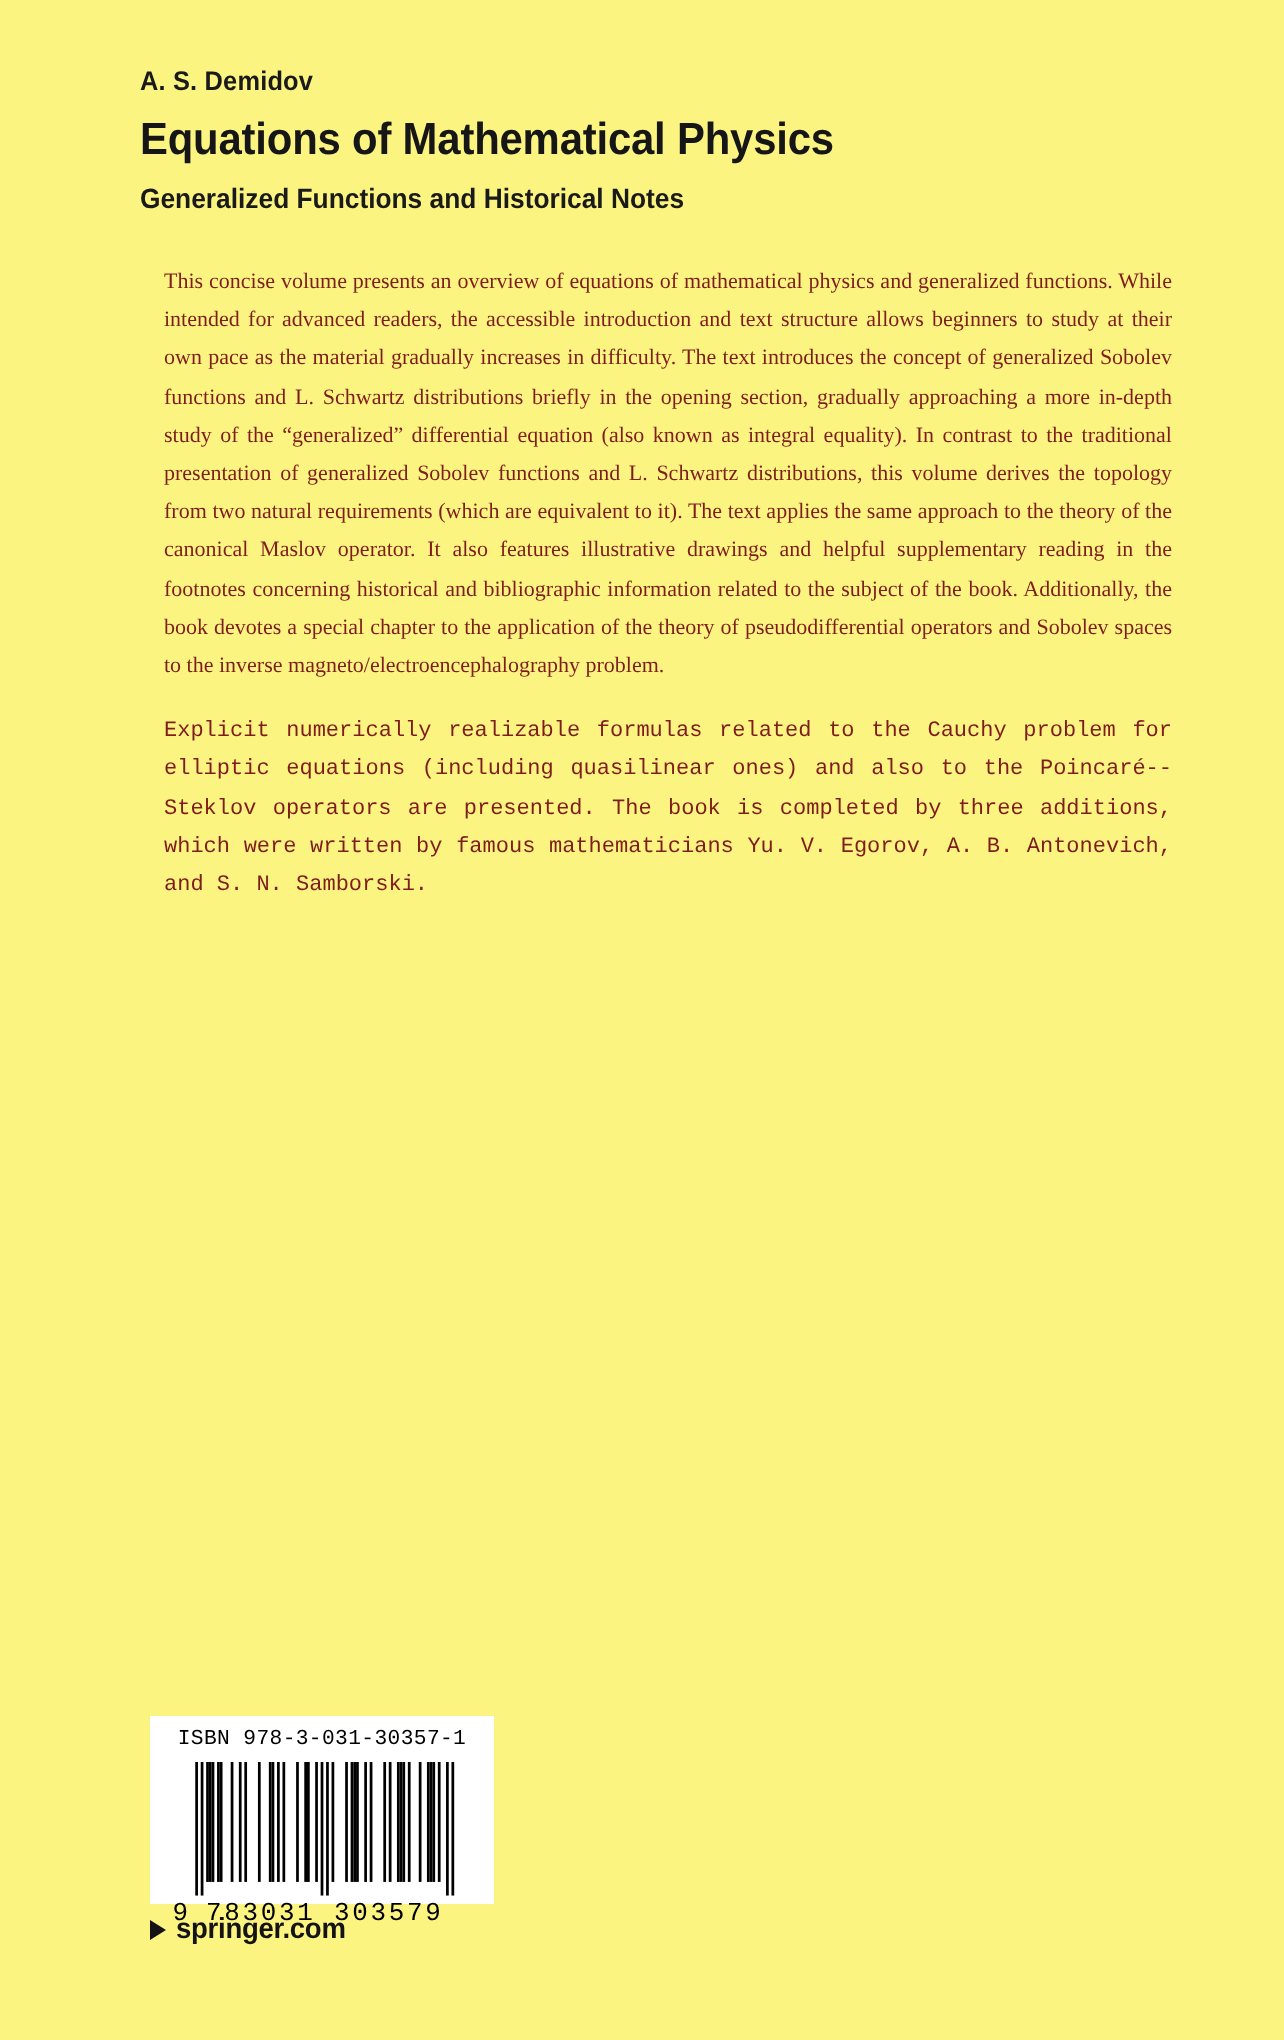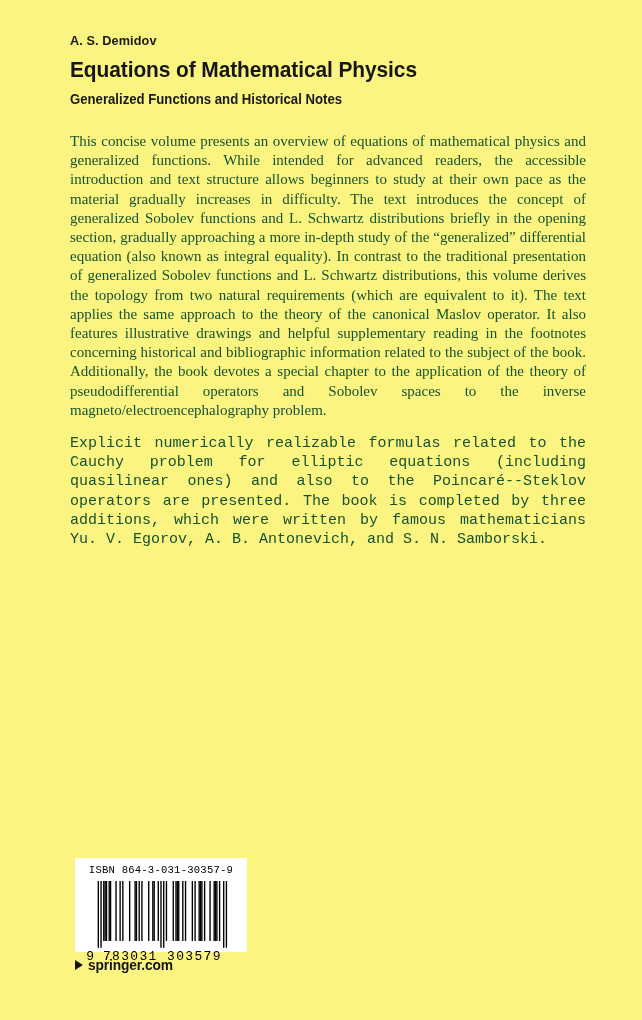--- a/index.html
+++ b/index.html
@@ -65,25 +65,25 @@
   }
 
   
   .blurb {
     position: absolute;
     left: 70px;
     top: 132px;
     width: 516px;
   }
   .blurb p {
-    margin: 0 0 14px 0;
+    margin: 0 0 14px 12px;
     font-family: "Liberation Serif", serif;
-    font-size: 15px;
+    font-size: 11px;
     line-height: 19.2px;
-    color: #14532d;
+    color: #7f1d1d;
     text-align: justify;
     text-justify: inter-word;
     hyphens: manual;
   }
   .blurb p:last-child {
     margin-bottom: 0;
     font-family: Liberation Mono, monospace;
   }
 
   
@@ -155,21 +155,21 @@
     <div class="title">Equations of Mathematical Physics</div>
     <div class="subtitle">Generalized Functions and Historical Notes</div>
   </div>
 
   <div class="blurb">
     <p>This concise volume presents an overview of equations of mathematical physics and generalized functions. While intended for advanced readers, the accessible introduction and text structure allows beginners to study at their own pace as the material gradually increases in difficulty. The text introduces the concept of generalized Sobolev functions and L. Schwartz distributions briefly in the opening section, gradually approaching a more in-depth study of the “generalized” differential equation (also known as integral equality). In contrast to the traditional presentation of generalized Sobolev functions and L. Schwartz distributions, this volume derives the topology from two natural requirements (which are equivalent to it). The text applies the same approach to the theory of the canonical Maslov operator. It also features illustrative drawings and helpful supplementary reading in the footnotes concerning historical and bibliographic information related to the subject of the book. Additionally, the book devotes a special chapter to the application of the theory of pseudodifferential operators and Sobolev spaces to the inverse magneto/electroencephalography problem.</p>
     <p>Explicit numerically realizable formulas related to the Cauchy problem for elliptic equations (including quasilinear ones) and also to the Poincaré--Steklov operators are presented. The book is completed by three additions, which were written by famous mathematicians Yu. V. Egorov, A. B. Antonevich, and S. N. Samborski.</p>
   </div>
 
   <div class="barcode-box">
-    <div class="isbn-text">ISBN  864-3-031-30357-9</div>
+    <div class="isbn-text">ISBN  978-3-031-30357-1</div>
     <div class="barcode-graphic">
       <svg id="barcode-svg" viewBox="0 0 113 60" preserveAspectRatio="none" aria-hidden="true">
           <rect x="10.00" y="0" width="1.00" height="49" fill="#000"></rect>
           <rect x="12.00" y="0" width="1.00" height="49" fill="#000"></rect>
           <rect x="14.00" y="0" width="1.00" height="44" fill="#000"></rect>
           <rect x="15.00" y="0" width="1.00" height="44" fill="#000"></rect>
           <rect x="16.00" y="0" width="1.00" height="44" fill="#000"></rect>
           <rect x="18.00" y="0" width="1.00" height="44" fill="#000"></rect>
           <rect x="19.00" y="0" width="1.00" height="44" fill="#000"></rect>
           <rect x="23.00" y="0" width="1.00" height="44" fill="#000"></rect>

